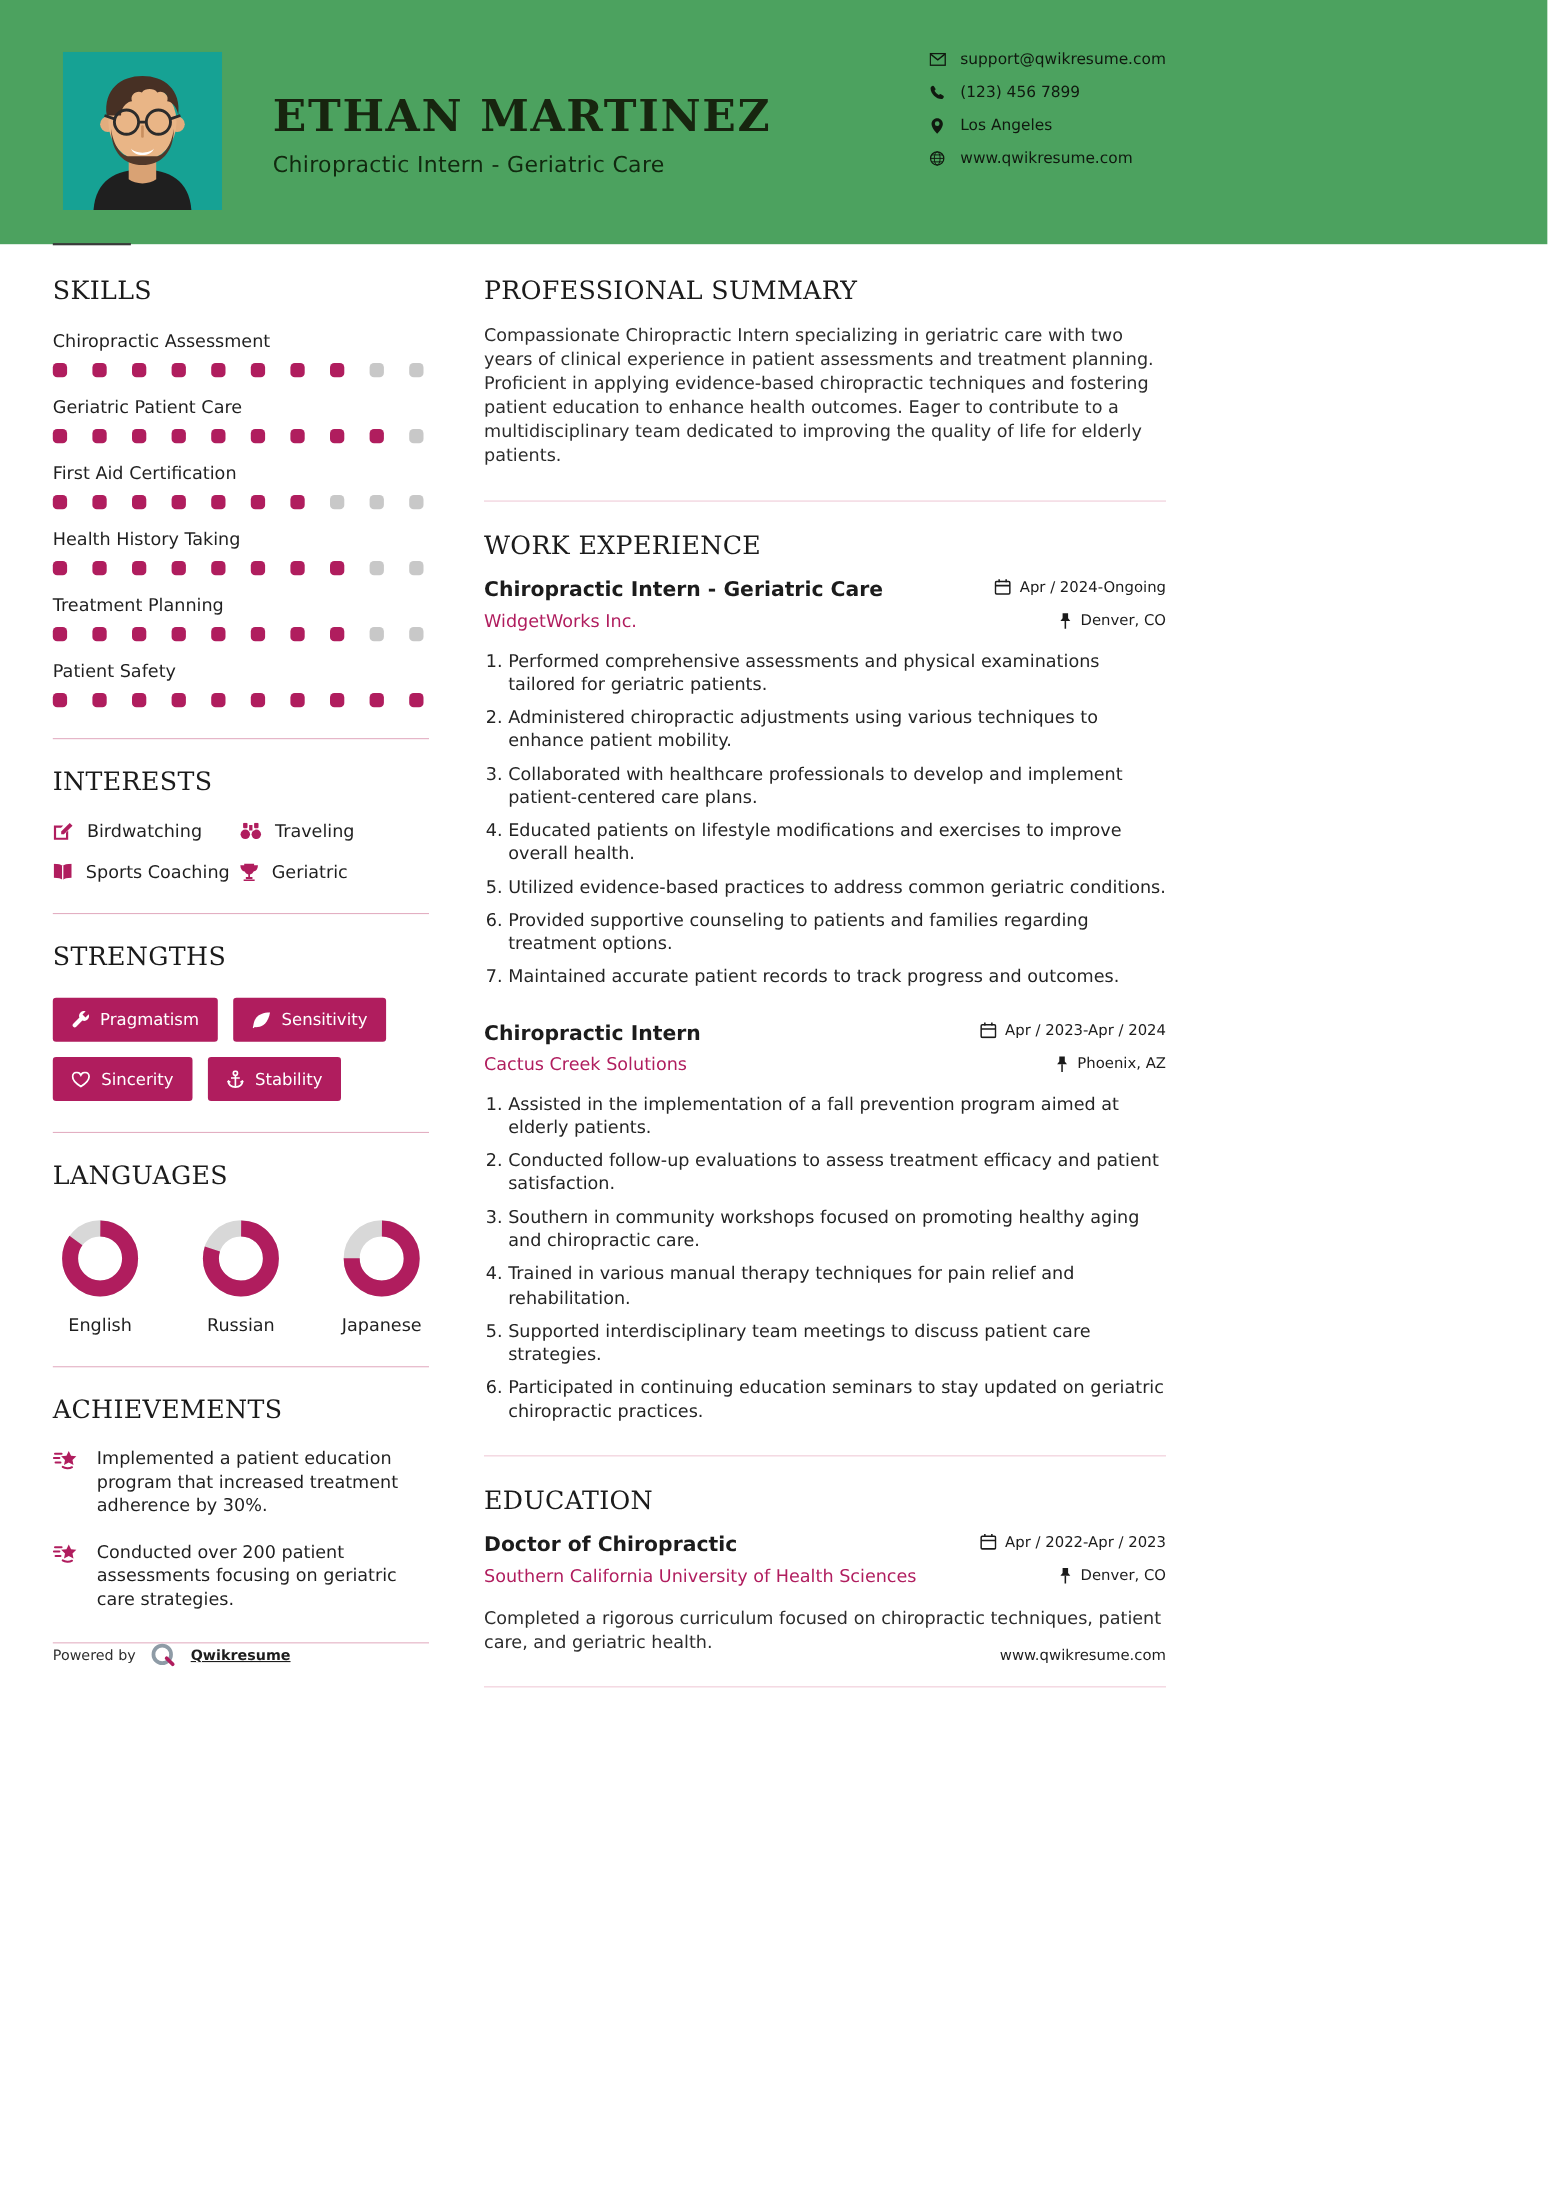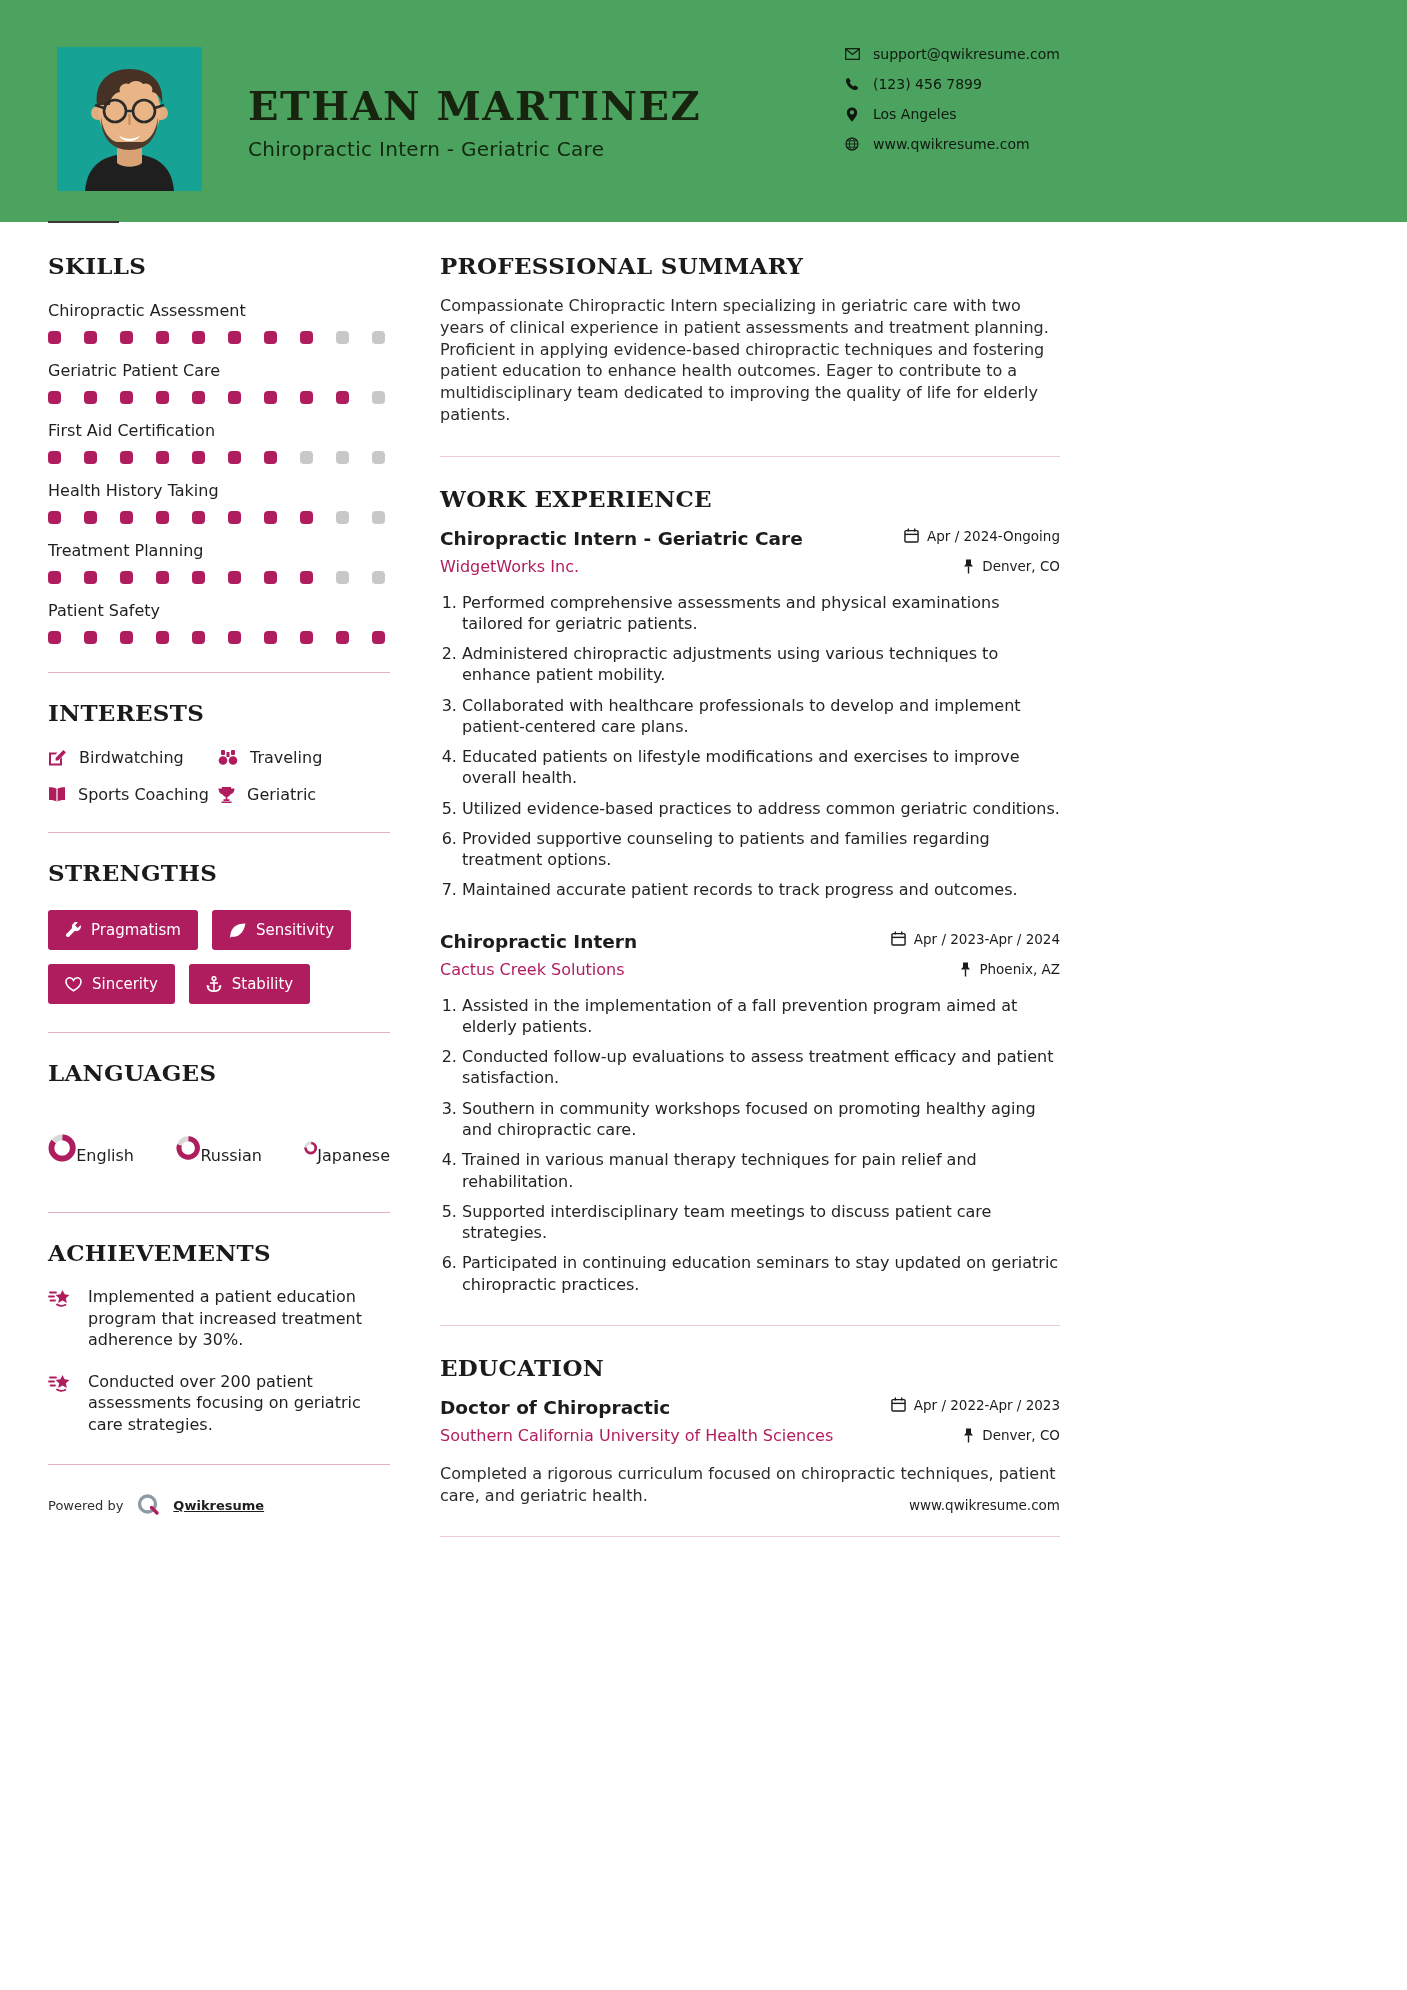--- a/index.html
+++ b/index.html
@@ -18,21 +18,21 @@
   .contacts { position:absolute; left:844px; top:46px; list-style:none; }
   .contact { display:flex; align-items:center; gap:13px; margin-bottom:14px; font-size:14px; color:#10190f; }
   .contact .icn { width:16px; display:flex; justify-content:center; }
   .icn svg { display:block; }
   .hdr-underline { position:absolute; top:221px; left:48px; width:71px; height:2px; background:#3a3a3a; }
 
   
   .content { display:flex; gap:50px; padding:30px 0 0 48px; }
   .col-left  { flex:0 0 342px; width:342px; }
   .col-right { flex:0 0 620px; width:620px; }
-  h2 { font-family:"DejaVu Serif","Liberation Serif",serif; font-size:23px; font-weight:700;
+  h2 { font-family:"DejaVu Serif","Liberation Serif",serif; font-size:23px; font-weight:400;
        color:#1b1b1b; letter-spacing:.3px; }
   hr.rule   { width:342px; border:0; border-top:1.5px solid var(--pink-line,#E3AFC2); margin:28px 0 26px; }
   hr.rule-w { width:620px; border:0; border-top:1.5px solid #EFCBD8; margin:30px 0 28px; }
 
   
   #skills-list { margin-top:22px; }
   .skill { margin-bottom:17px; }
   .skill-label { font-size:16px; color:#1f1f1f; margin-bottom:11px; }
   .dots { display:flex; justify-content:space-between; width:337px; }
   .dot { width:13px; height:13px; border-radius:4px; background:var(--dot-gray,#C8C8C8); }
@@ -43,21 +43,21 @@
   .int-item { display:flex; align-items:center; gap:12px; font-size:16px; color:#1f1f1f;text-align:right; }
   .acc { color:var(--accent,#B01D5E); }
 
   
   .chips { display:flex; flex-wrap:wrap; gap:14px; margin-top:24px; }
   .chip { display:inline-flex; align-items:center; gap:10px; background:var(--accent,#B01D5E);
           color:#fff; font-size:15px; padding:11px 17px; border-radius:3px; }
 
   
   .langs { display:flex; gap:42px; margin-top:26px; }
-  .lang { display:flex; flex-direction:row; align-items:center; width:86px; }
+  .lang { display:flex; flex-direction:column; align-items:center; width:86px; }
   .donut { width:72px; height:72px; }
   .donut .bg { fill:none; stroke:#d8d8d8; stroke-width:8.5; }
   .donut .fg { fill:none; stroke:var(--accent,#B01D5E); stroke-width:8.5; }
   .lang-label { margin-top:15px; font-size:16px; color:#1f1f1f; }
 
   
   #achievements-list { margin-top:20px; }
   .ach-item { display:flex; gap:14px; margin-bottom:20px; }
   .ach-icon { flex:0 0 26px; padding-top:2px; }
   .ach-text { font-size:16px; line-height:1.35; color:#1f1f1f; }

